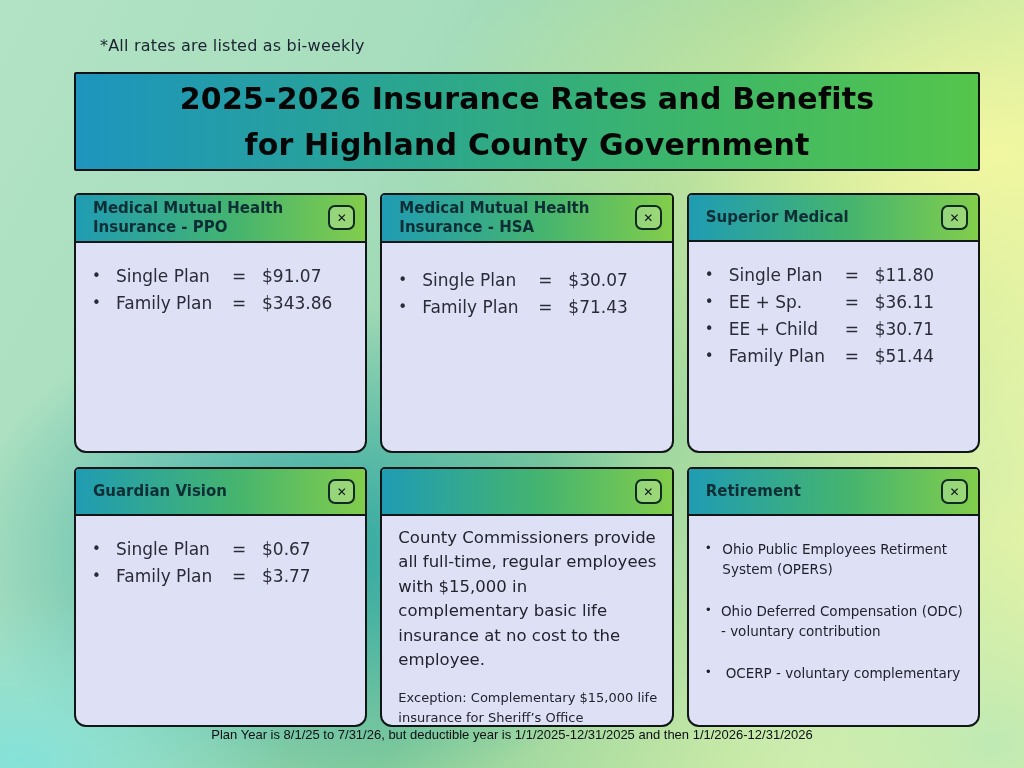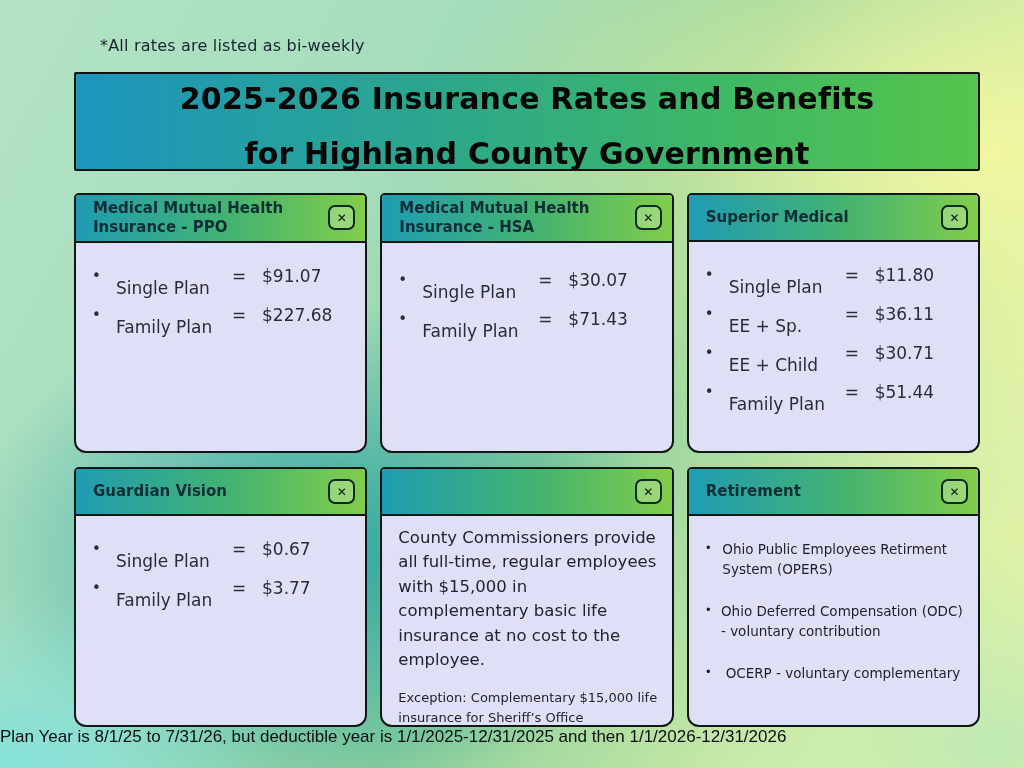--- a/index.html
+++ b/index.html
@@ -17,21 +17,21 @@
     position:absolute;left:100px;top:36px;
     font-size:16px;color:#1b2430;letter-spacing:.2px;
   }
   .banner{
     position:absolute;left:74px;top:72px;width:902px;height:95px;
     border:2px solid #0e1213;border-radius:2px;
     background:linear-gradient(90deg,#1d95be 0%, #2ba68e 38%, #3eb767 70%, #55c54b 100%);
     display:flex;flex-direction:column;justify-content:center;align-items:center;
   }
   .banner .t{
-    font-weight:bold;font-size:30px;line-height:46px;color:#060606;letter-spacing:.2px;margin-top:9px;
+    font-weight:bold;font-size:30px;line-height:46px;color:#060606;letter-spacing:.2px;
   }
   .grid{
     position:absolute;left:74px;top:193px;width:906px;
     display:grid;grid-template-columns:repeat(3,1fr);
     grid-auto-rows:260px;gap:14px 13px;
   }
   .card{
     border:2px solid #121617;border-radius:5px 5px 12px 12px;
     background:#dee1f5;display:flex;flex-direction:column;overflow:hidden;
     box-sizing:border-box;
@@ -48,31 +48,31 @@
   .close{
     margin-left:auto;width:27px;height:25px;flex:0 0 auto;
     border:2px solid #0f2a22;border-radius:7px;background:rgba(250,255,240,.25);
     display:flex;align-items:center;justify-content:center;cursor:pointer;padding:0;
     font-family:"DejaVu Sans",sans-serif;
   }
   .x{font-size:12px;font-weight:bold;color:#06131a;line-height:1;}
   .card-body{flex:1;padding:20px 8px 0 16px;}
   .rate-row{display:flex;font-size:17px;line-height:27px;color:#2b2b38;}
   .rate-row .b{width:14px;margin-right:10px;font-size:15px;}
-  .rate-row .lbl{width:116px;margin-top:12px;}
+  .rate-row .lbl{width:116px;}
   .rate-row .eq{width:30px;}
   .card-body--text{padding:10px 14px 0 16px;}
   .para{margin:0;font-size:16.5px;line-height:1.48;color:#23232e;}
   .exception{margin:16px 0 0 0;font-size:13px;line-height:1.5;color:#23232e;}
   .card-body--list{padding:24px 10px 0 16px;}
   .ret-row{display:flex;font-size:13.5px;line-height:1.45;color:#1f1f2a;margin-bottom:23px;}
   .ret-row .b{width:12px;margin-right:9px;font-size:12px;}
   .footer{
-    position:absolute;left:0;top:727px;width:100%;text-align:left;
-    font-family:"Liberation Sans",sans-serif;font-size:17px;color:#0c0f14;letter-spacing:0;
+    position:absolute;left:0;top:727px;width:100%;text-align:center;
+    font-family:"Liberation Sans",sans-serif;font-size:13px;color:#0c0f14;letter-spacing:0;
   }
 </style>
 </head>
 <body>
 
 <div class="canvas">
 
   <div class="note">*All rates are listed as bi-weekly</div>
 
   <div class="banner">
@@ -93,21 +93,21 @@
         <div class="rate-row">
           <span class="b">•</span>
           <span class="lbl">Single Plan</span>
           <span class="eq">=</span>
           <span class="val">$91.07</span>
         </div>
         <div class="rate-row">
           <span class="b">•</span>
           <span class="lbl">Family Plan</span>
           <span class="eq">=</span>
-          <span class="val">$227.68</span>
+          <span class="val">$343.86</span>
         </div>
       </div>
     </section>
 
     <section class="card">
       <header class="card-head">
         <span class="card-title">Medical Mutual Health Insurance - HSA</span>
         <button class="close">
             <span class="x">✕</span>
           </button>

